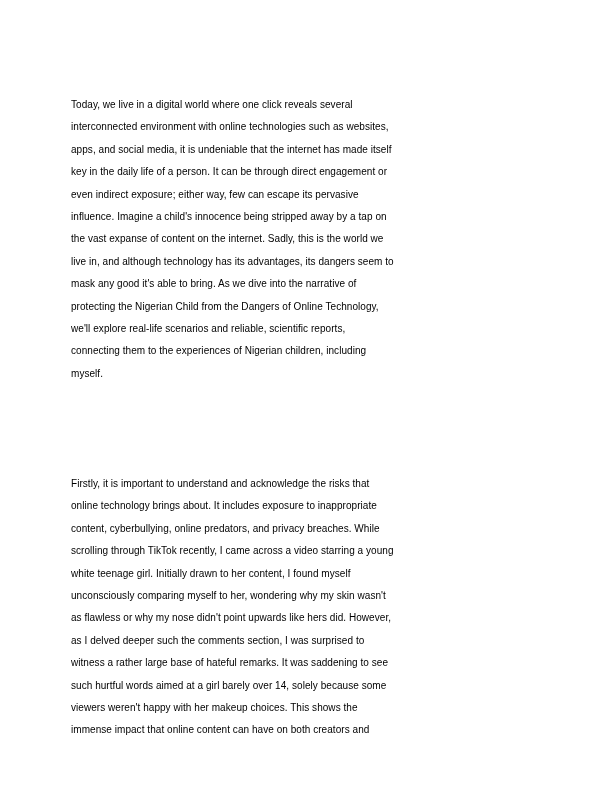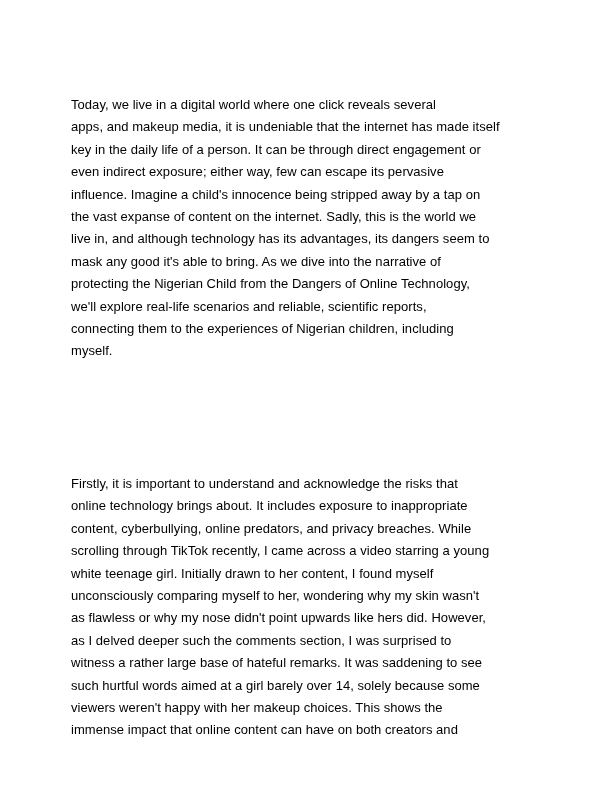--- a/index.html
+++ b/index.html
@@ -24,37 +24,38 @@
       background: #ffffff;
     }
     .para {
       position: absolute;
       left: 71px;
       margin: 0;
       width: 480px;
     }
     .line {
       display: block;
-      font-size: 13px;
+      font-size: 10px;
       line-height: 22.4px;
       height: 22.4px;
       white-space: nowrap;
       letter-spacing: 0.05px;
     }
     #para-1 { top: 94px; }
     #para-2 { top: 473px; }
   </style>
 </head>
 <body>
 
 <div class="page">
 
   <p class="para" id="para-1">
     <span class="line">Today, we live in a digital world where one click reveals several</span>
-    <span class="line">apps, and makeup media, it is undeniable that the internet has made itself</span>
+    <span class="line">interconnected environment with online technologies such as websites,</span>
+    <span class="line">apps, and social media, it is undeniable that the internet has made itself</span>
     <span class="line">key in the daily life of a person. It can be through direct engagement or</span>
     <span class="line">even indirect exposure; either way, few can escape its pervasive</span>
     <span class="line">influence. Imagine a child's innocence being stripped away by a tap on</span>
     <span class="line">the vast expanse of content on the internet. Sadly, this is the world we</span>
     <span class="line">live in, and although technology has its advantages, its dangers seem to</span>
     <span class="line">mask any good it's able to bring. As we dive into the narrative of</span>
     <span class="line">protecting the Nigerian Child from the Dangers of Online Technology,</span>
     <span class="line">we'll explore real-life scenarios and reliable, scientific reports,</span>
     <span class="line">connecting them to the experiences of Nigerian children, including</span>
     <span class="line">myself.</span>

